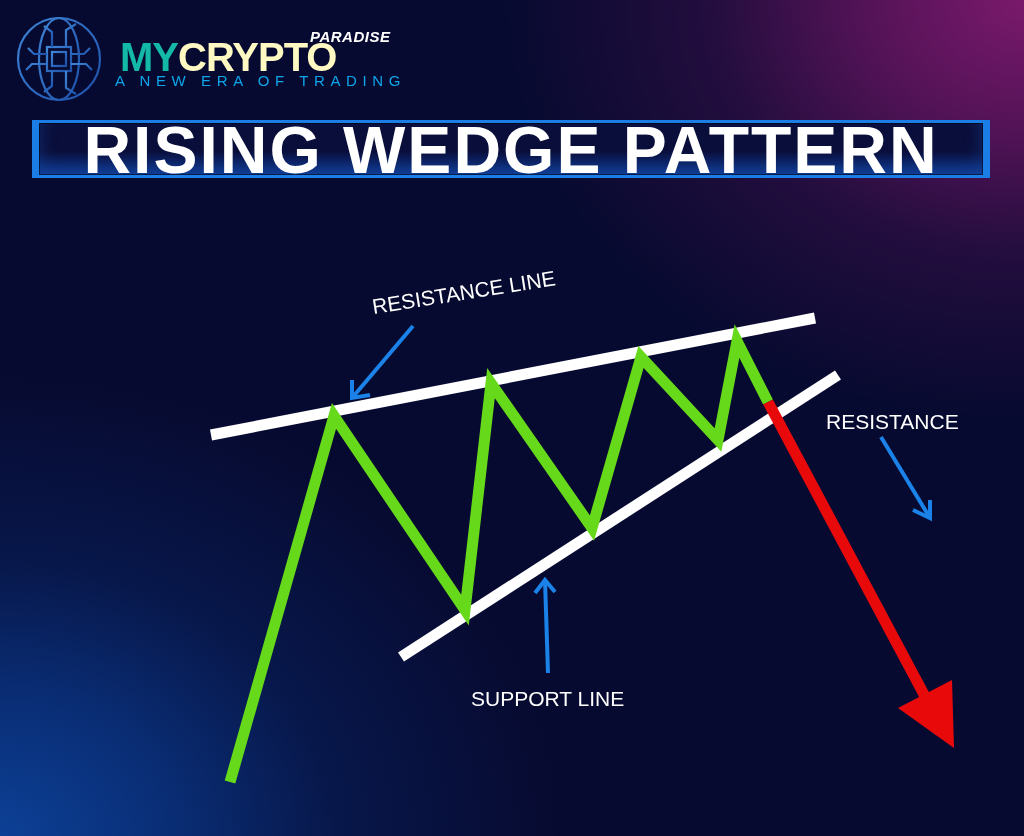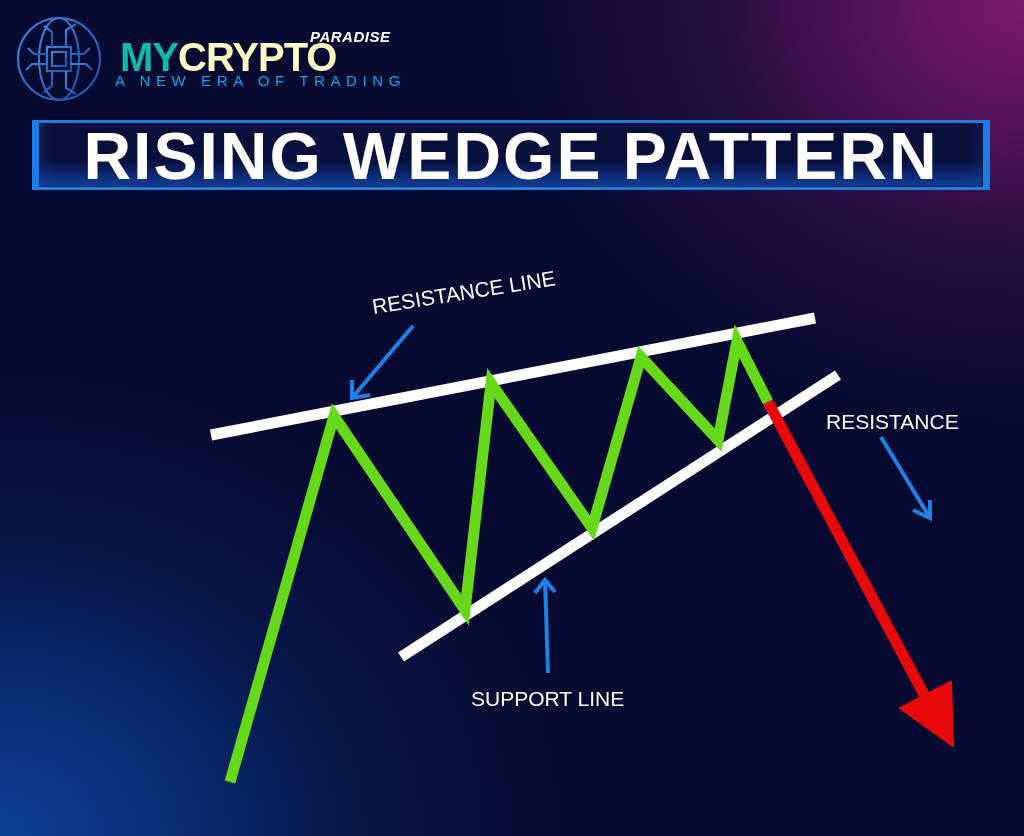--- a/index.html
+++ b/index.html
@@ -25,21 +25,21 @@
       position: absolute; left: 108px; top: 25px;
       font-weight: bold; font-size: 40px; letter-spacing: -1px; line-height: 1;
     }
     .brand-my { color: #14b8a6; }
     .brand-crypto { color: #fef9c3; }
     .brand-tagline {
       position: absolute; left: 103px; top: 60px;
       font-size: 15px; color: #0ea5e9; letter-spacing: 5.6px; white-space: nowrap;
     }
     .title-box {
-      position: absolute; left: 32px; top: 120px; width: 958px; height: 70px;
+      position: absolute; left: 32px; top: 120px; width: 958px; height: 58px;
       box-sizing: border-box;
       border: 3px solid #1a7ee6;
       border-left-width: 7px; border-right-width: 7px;
       background: linear-gradient(to bottom, #0a0e3a 0%, #0a0e3a 55%, #0c2a7a 100%);
       box-shadow: inset 0 -10px 18px rgba(30,110,220,0.35);
       display: flex; align-items: center; justify-content: center;
     }
     .title-box::after {
       content: ""; position: absolute; left: 0; right: 0; top: 0; bottom: 0;
       border: 1px solid rgba(0,0,0,0.5); pointer-events: none;

